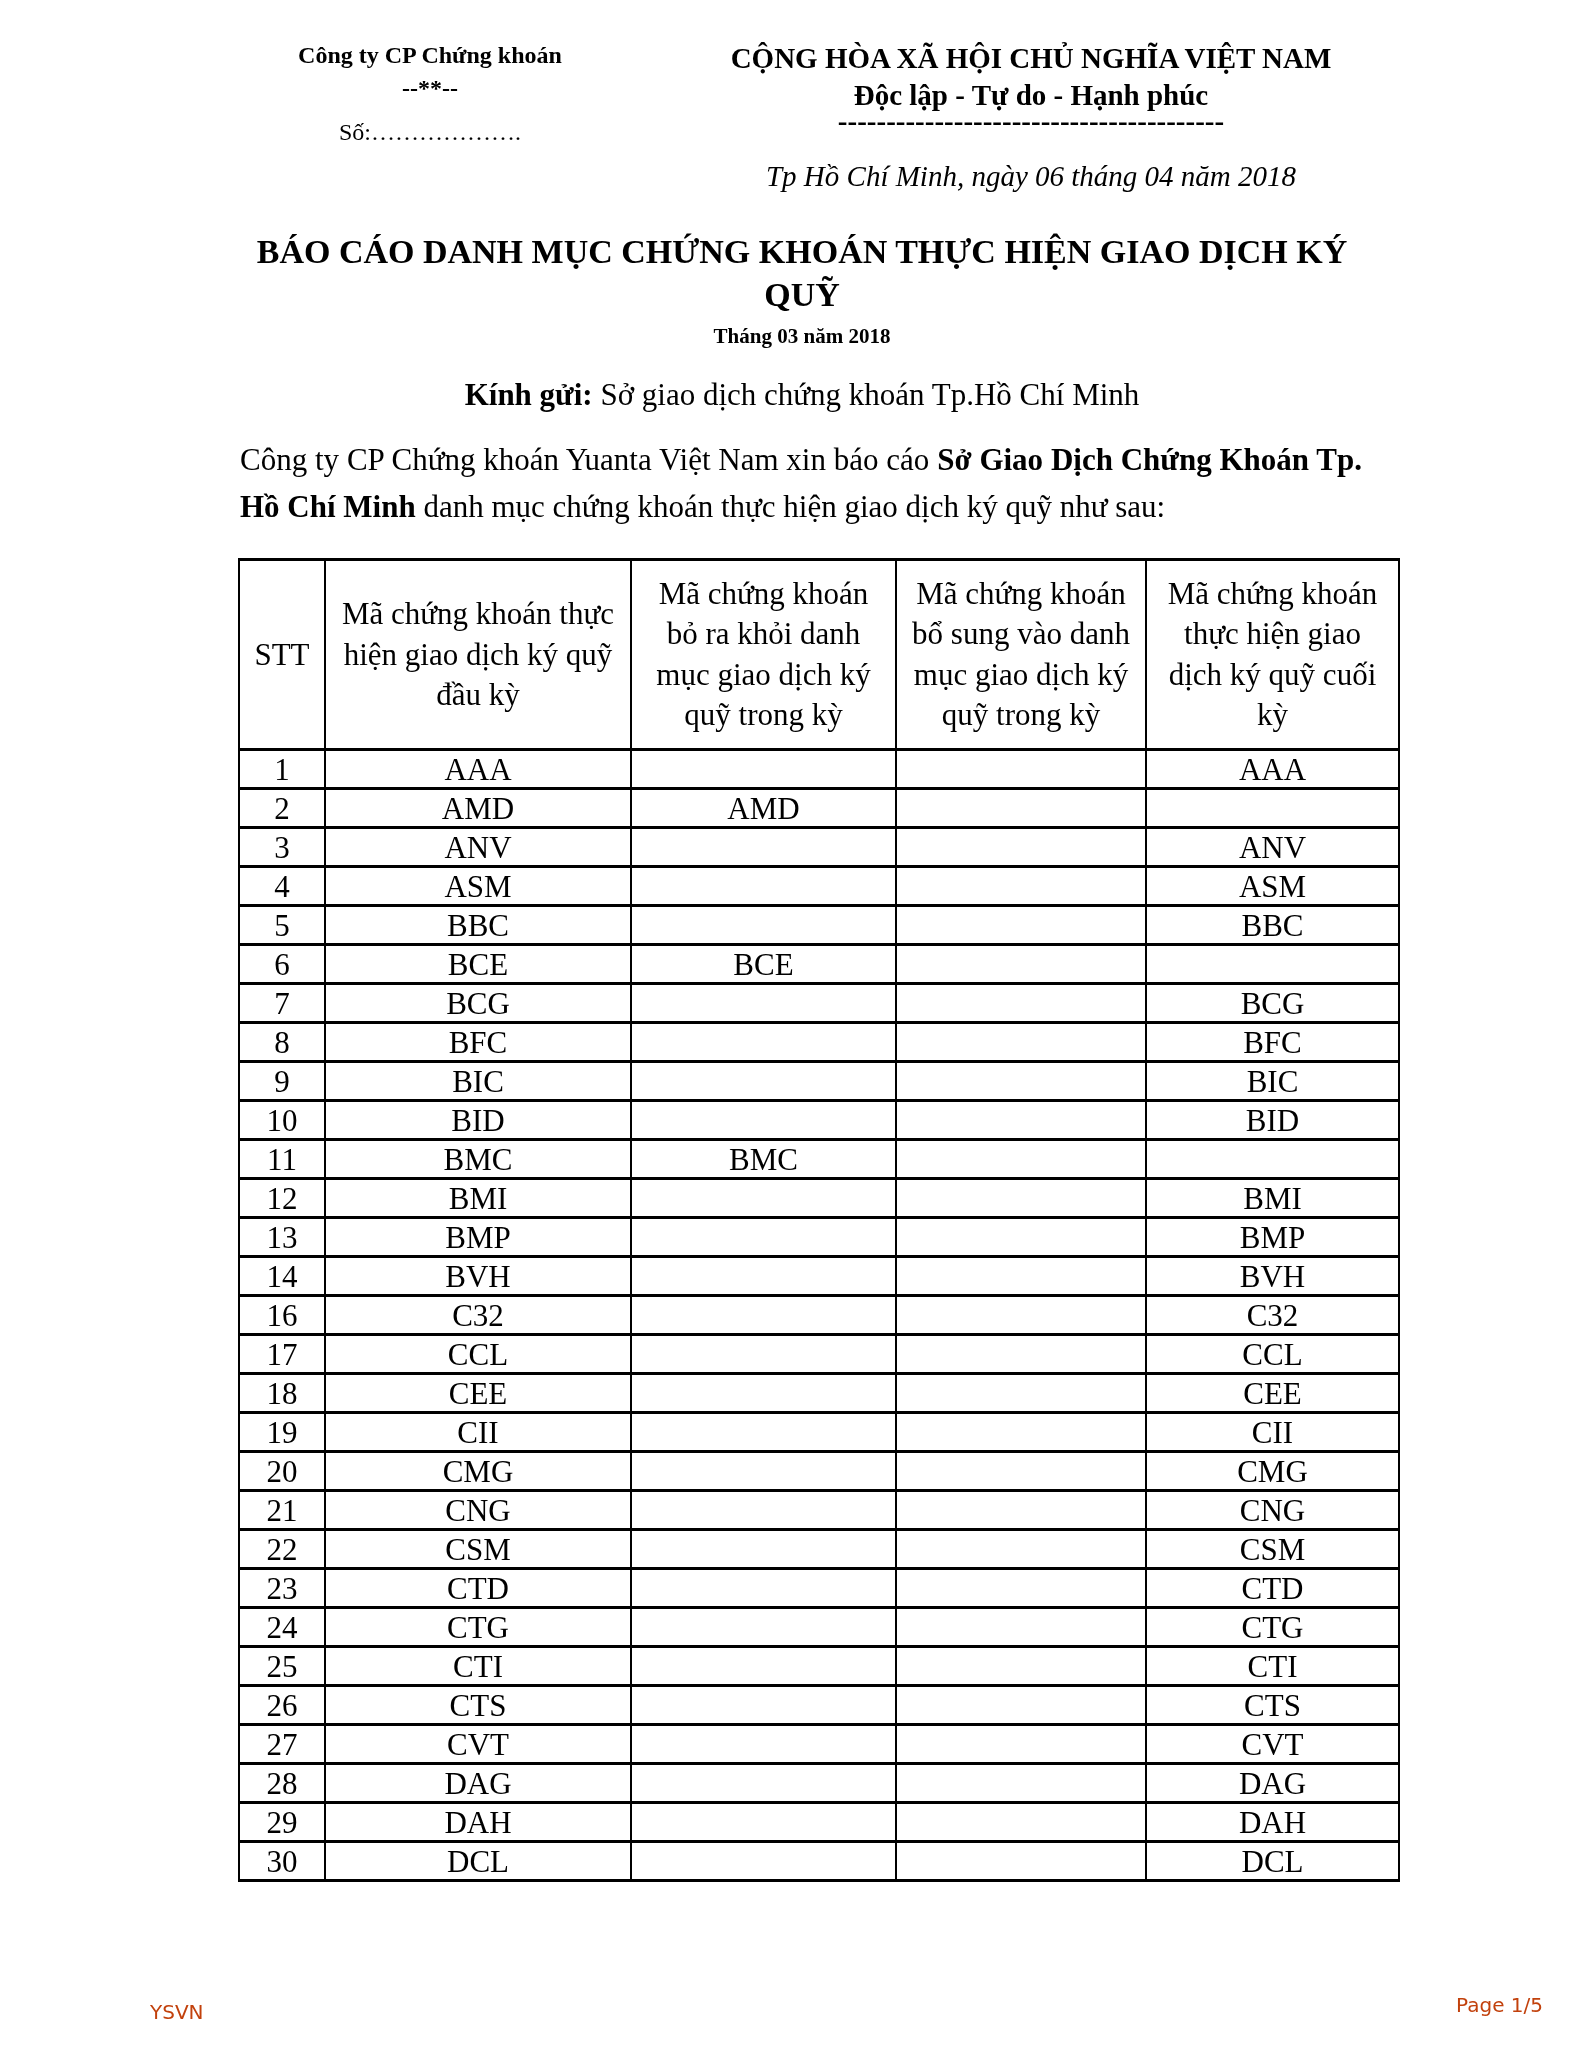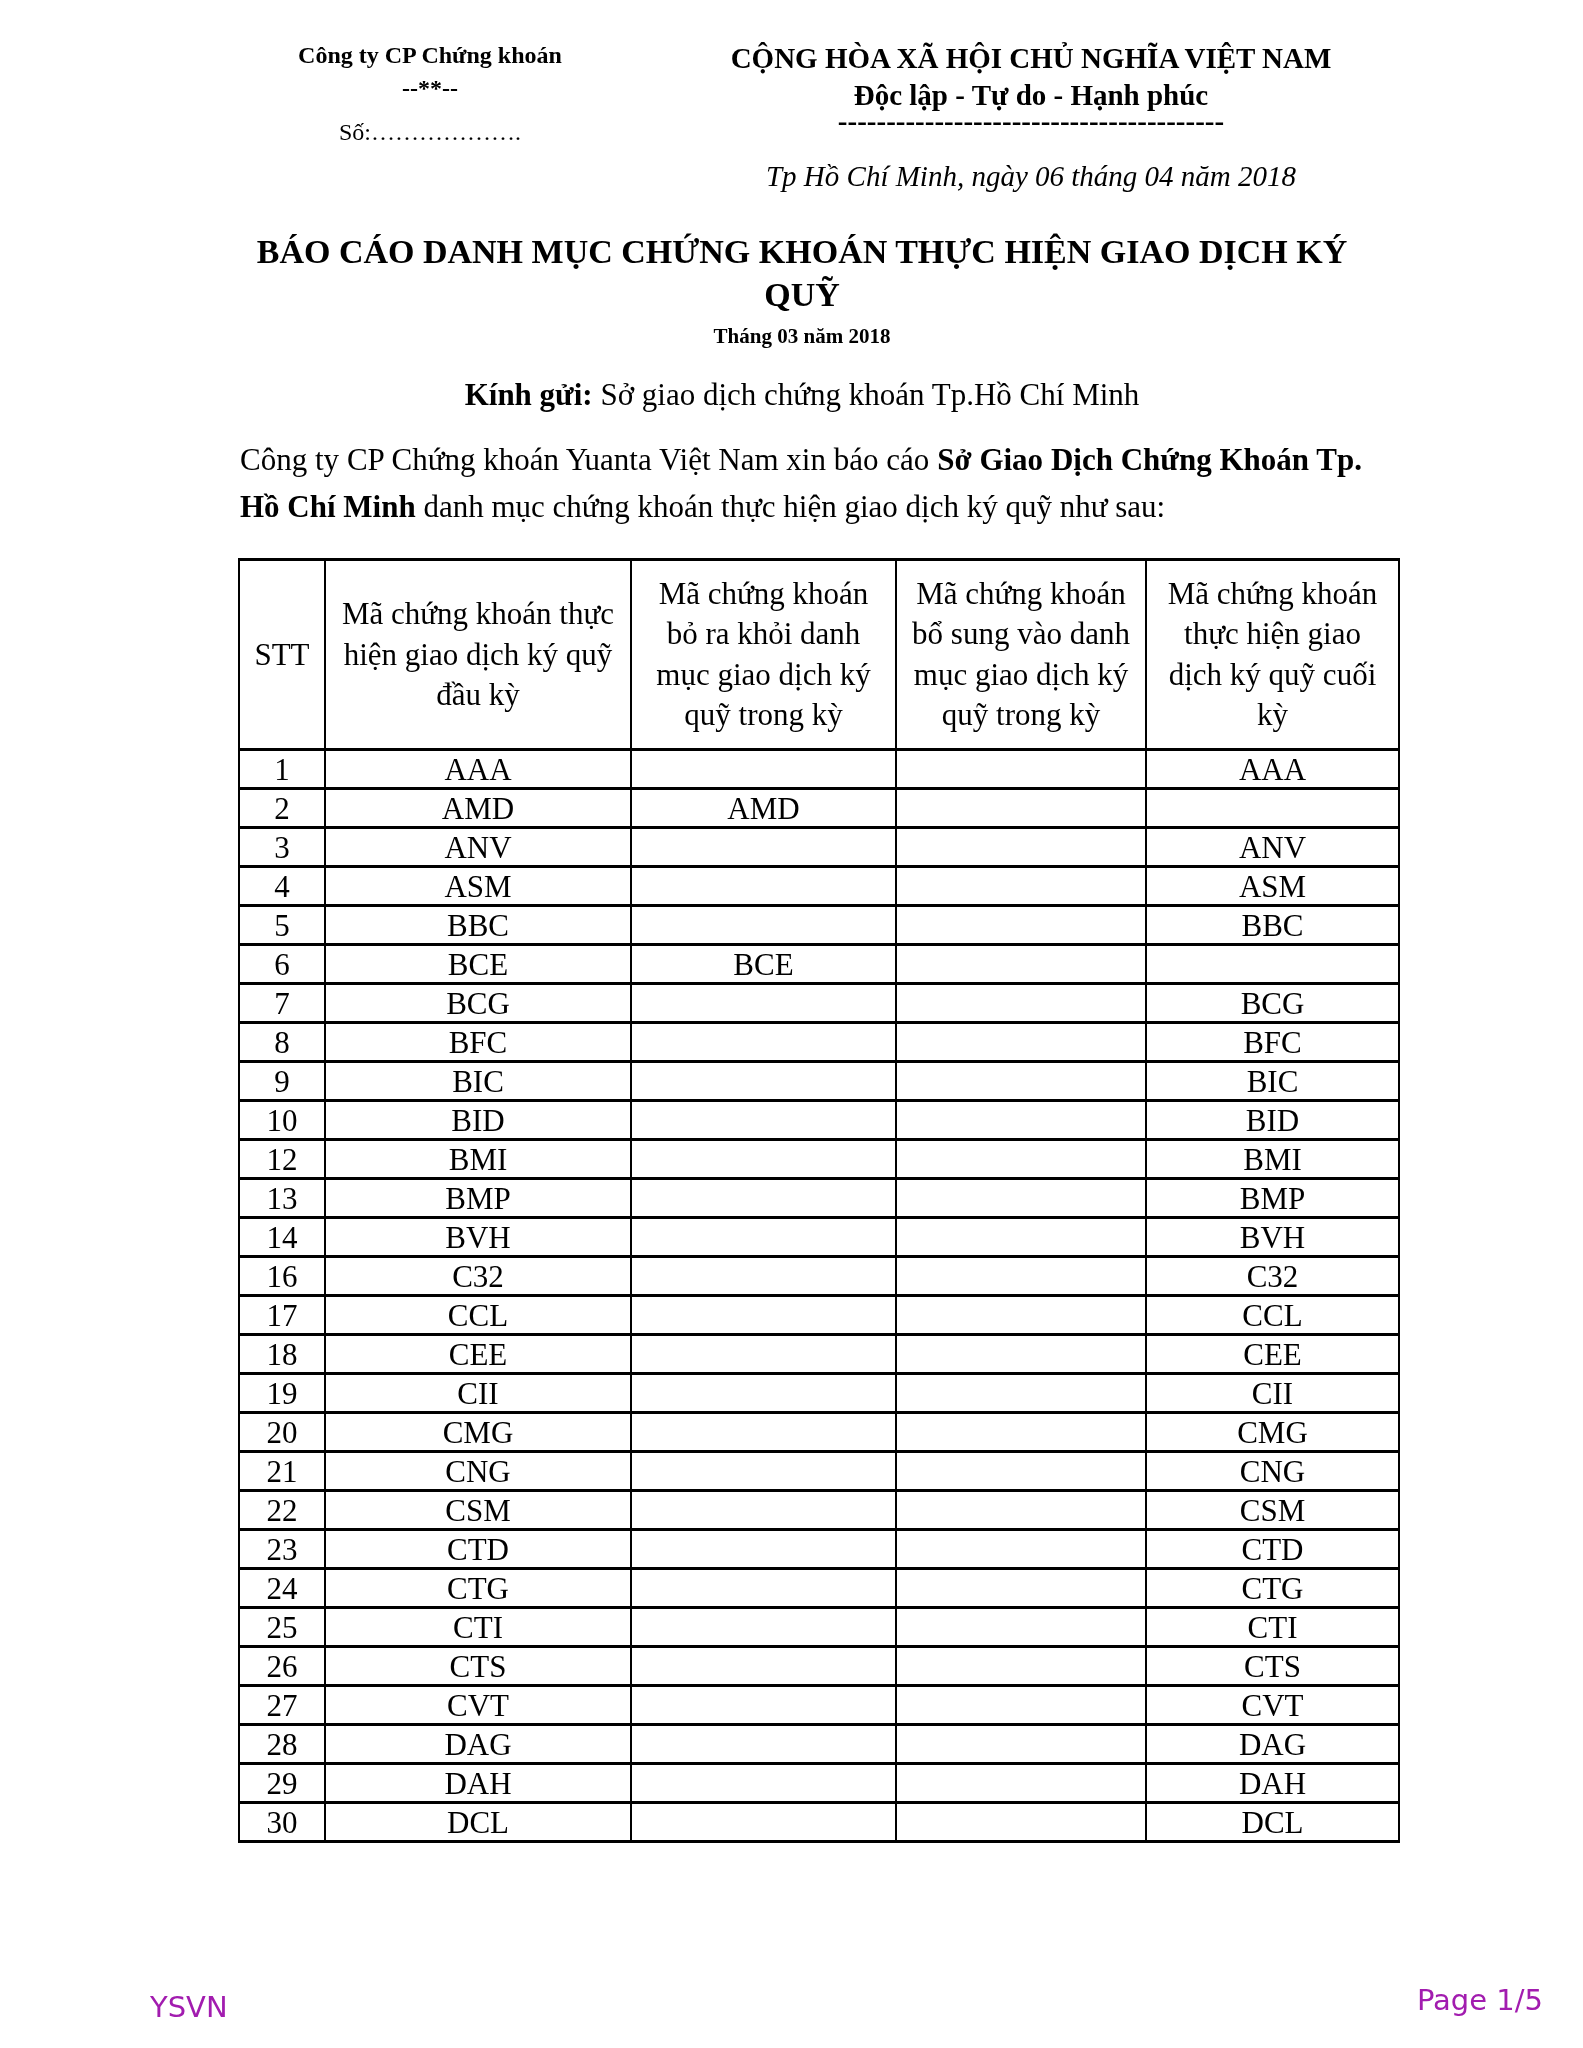--- a/index.html
+++ b/index.html
@@ -60,22 +60,22 @@
     font-size: 31px;
     padding: 0;
     line-height: 1.0;
   }
   .page-footer {
     position: absolute;
     left: 0; bottom: 24px;
     width: 100%;
     height: 34px;
     font-family: "DejaVu Sans", "Liberation Sans", sans-serif;
-    font-size: 29px;
-    color: #a21caf;
+    font-size: 20px;
+    color: #c2410c;
   }
   .footer-left { position: absolute; left: 150px; bottom: 0; }
   .footer-right { position: absolute; right: 40px; bottom: 7px; }
 </style>
 </head>
 <body>
 
 <div class="letterhead">
   <div class="lh-left">
     <div class="company-name">Công ty CP Chứng khoán</div>
@@ -194,20 +194,27 @@
   </tr>
 
   <tr>
     <td>10</td>
     <td>BID</td>
     <td></td>
     <td></td>
     <td>BID</td>
   </tr>
 
+  <tr>
+    <td>11</td>
+    <td>BMC</td>
+    <td>BMC</td>
+    <td></td>
+    <td></td>
+  </tr>
 
   <tr>
     <td>12</td>
     <td>BMI</td>
     <td></td>
     <td></td>
     <td>BMI</td>
   </tr>
 
   <tr>

